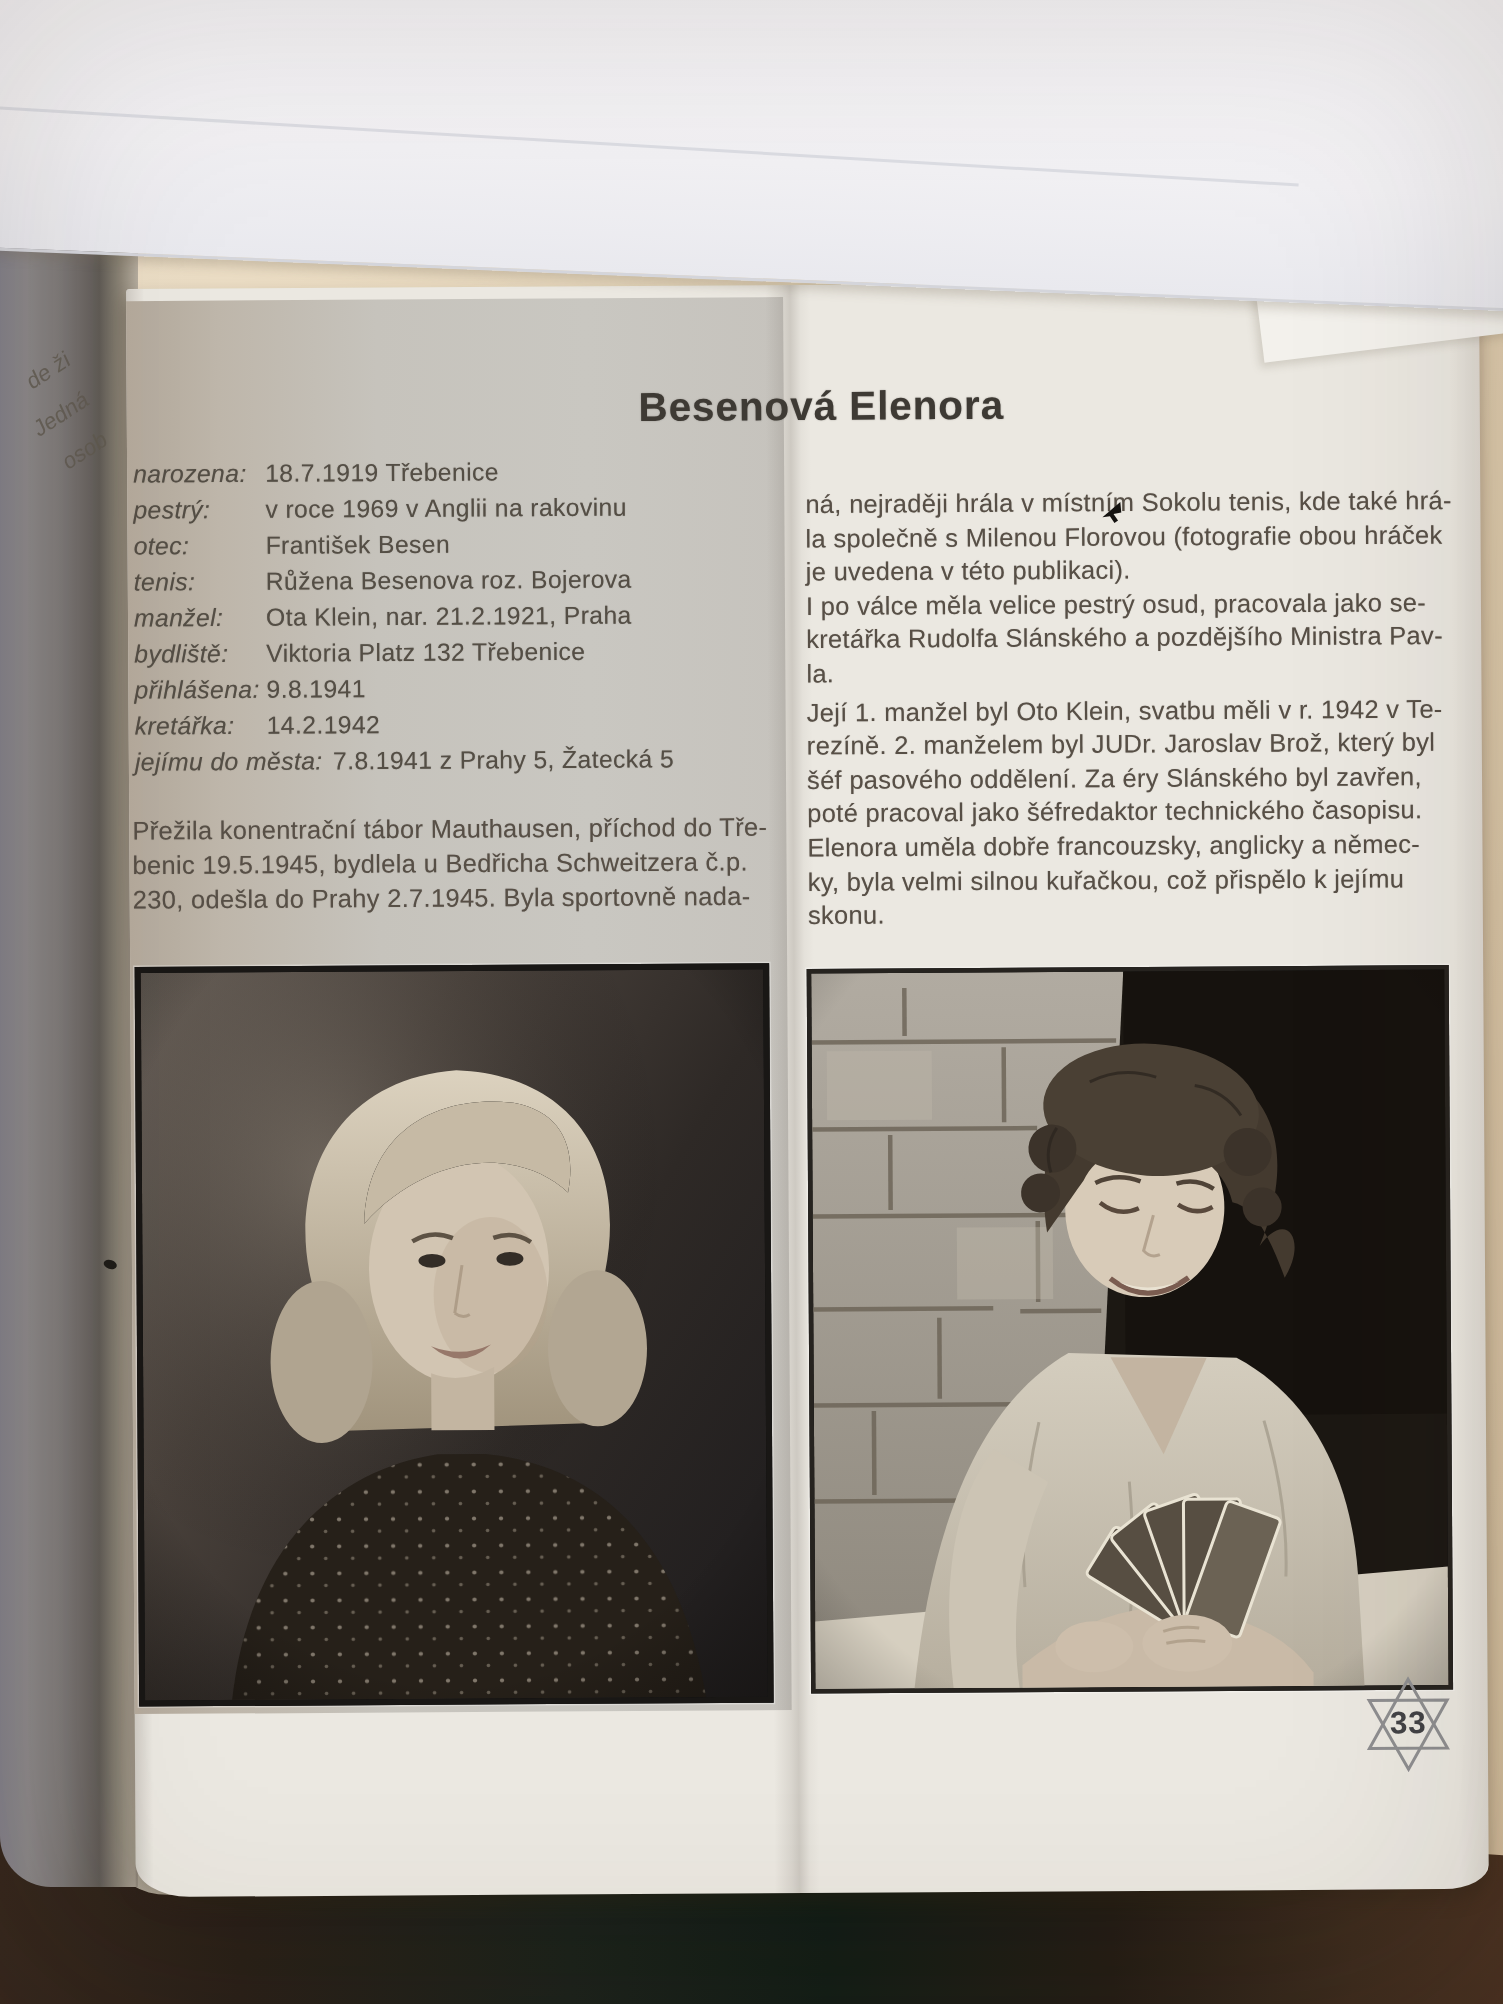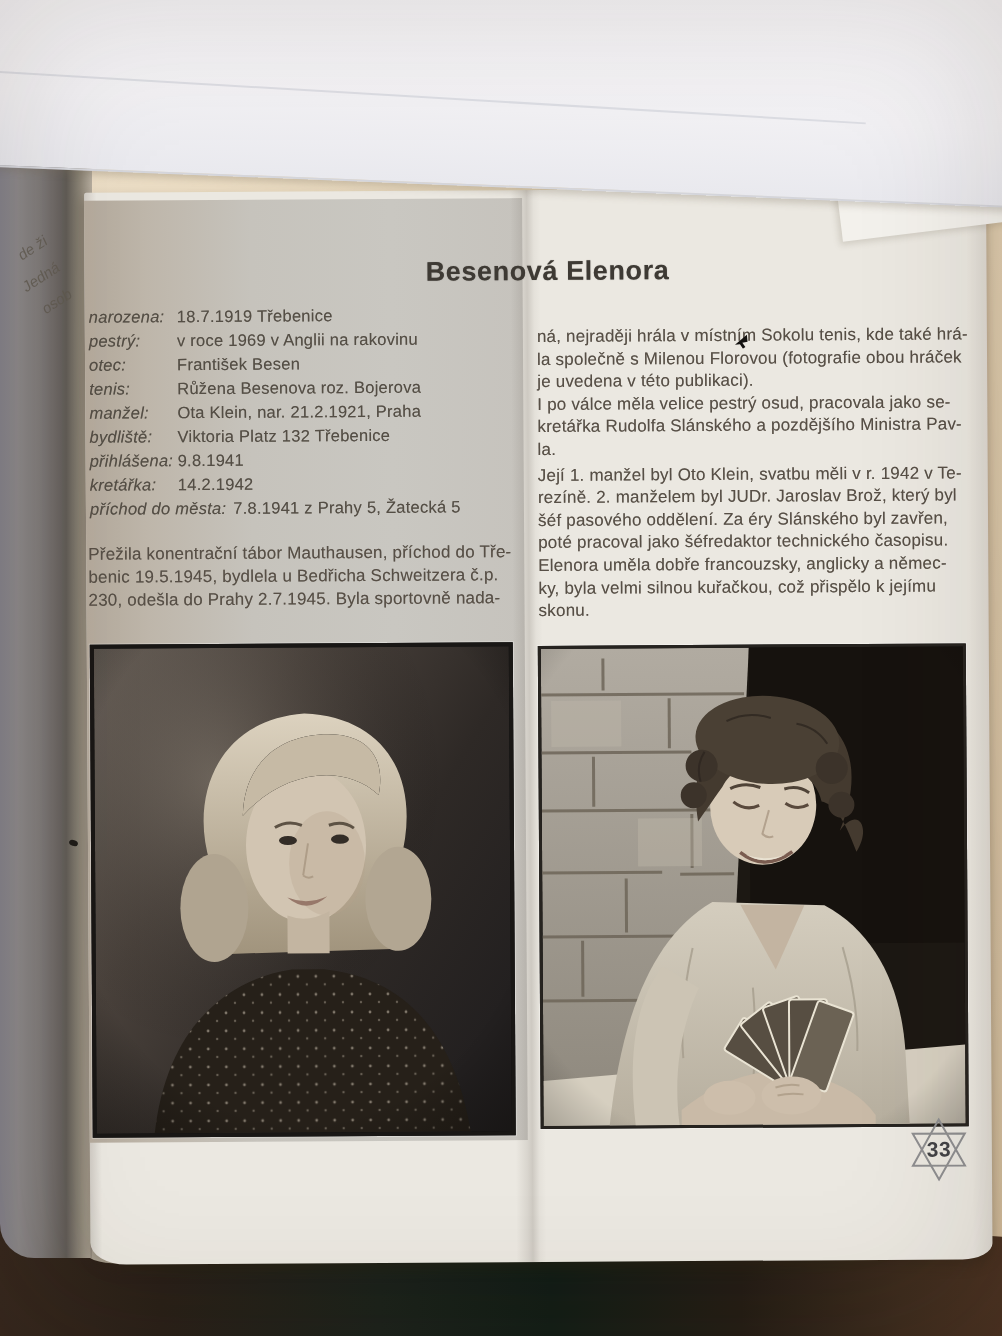--- a/index.html
+++ b/index.html
@@ -133,21 +133,21 @@
 
   <div class="fields">
     <div class="frow"><span class="flabel">narozena:</span><span class="fvalue">18.7.1919 Třebenice</span></div>
     <div class="frow"><span class="flabel">pestrý:</span><span class="fvalue">v roce 1969 v Anglii na rakovinu</span></div>
     <div class="frow"><span class="flabel">otec:</span><span class="fvalue">František Besen</span></div>
     <div class="frow"><span class="flabel">tenis:</span><span class="fvalue">Růžena Besenova roz. Bojerova</span></div>
     <div class="frow"><span class="flabel">manžel:</span><span class="fvalue">Ota Klein, nar. 21.2.1921, Praha</span></div>
     <div class="frow"><span class="flabel">bydliště:</span><span class="fvalue">Viktoria Platz 132 Třebenice</span></div>
     <div class="frow"><span class="flabel">přihlášena:</span><span class="fvalue">9.8.1941</span></div>
     <div class="frow"><span class="flabel">kretářka:</span><span class="fvalue">14.2.1942</span></div>
-    <div class="frow wide"><span class="flabel">příchod do města:</span><span class="fvalue">7.8.1941 z Prahy 5, Žatecká 5</span></div>
+    <div class="frow wide"><span class="flabel">jejímu do města:</span><span class="fvalue">7.8.1941 z Prahy 5, Žatecká 5</span></div>
   </div>
 
   <div class="para para-left">Přežila konentrační tábor Mauthausen, příchod do Tře-
 benic 19.5.1945, bydlela u Bedřicha Schweitzera č.p.
 230, odešla do Prahy 2.7.1945. Byla sportovně nada-</div>
 
   <div class="col-right">
     <div class="para">ná, nejraději hrála v místním Sokolu tenis, kde také hrá-
 la společně s Milenou Florovou (fotografie obou hráček
 je uvedena v této publikaci).</div>

